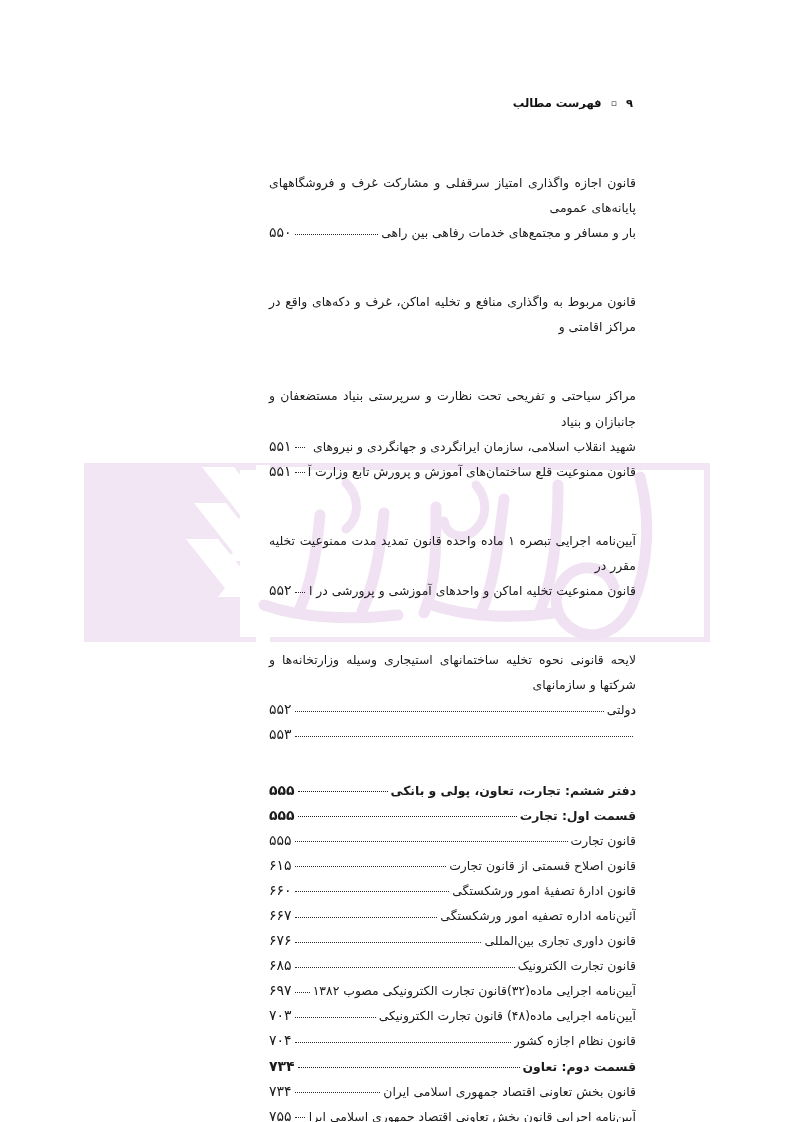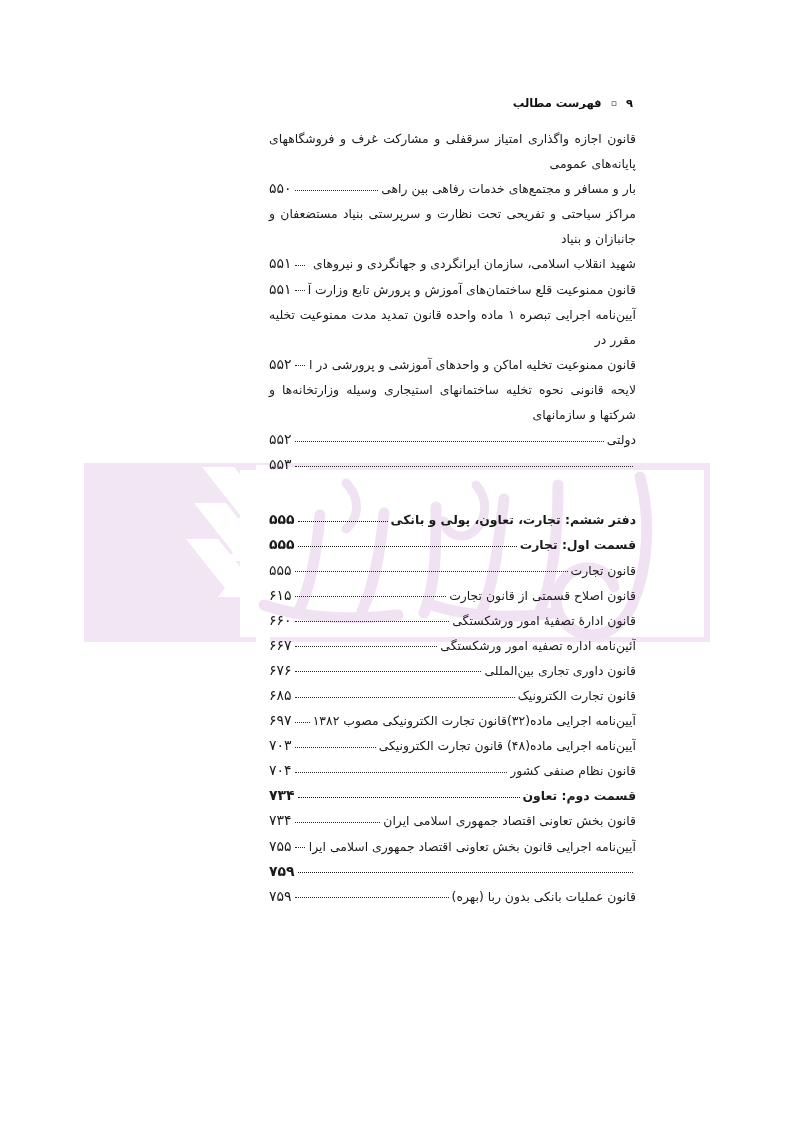--- a/index.html
+++ b/index.html
@@ -125,20 +125,21 @@
     letter-spacing: 0.1px;
     text-align: center;
   }
 
   
   .wrap-text {
     font-size: 12.4px;
     line-height: 25.1px;
     text-align: justify;
     text-align-last: right;
+    margin-top: 44px;
   }
 
   .toc-entry.bold .entry-title,
   .toc-entry.bold .entry-page,
   .toc-entry.bold .wrap-text {
     font-weight: bold;
   }
   .toc-entry.bold .entry-leader::after {
     border-bottom-color: #1a1a1a;
   }
@@ -198,20 +199,21 @@
   <div id="toc">
       <div class="toc-entry">
         <div class="wrap-text">قانون اجازه واگذاری امتیاز سرقفلی و مشارکت غرف و فروشگاههای پایانه‌های عمومی</div>
         <div class="entry-line">
           <span class="entry-title">بار و مسافر و مجتمع‌های خدمات رفاهی بین راهی</span>
           <span class="entry-leader"></span>
           <span class="entry-page">۵۵۰</span>
         </div>
       </div>
       <div class="toc-entry">
+        <div class="wrap-text">قانون مربوط به واگذاری منافع و تخلیه اماکن، غرف و دکه‌های واقع در مراکز اقامتی و</div>
         <div class="wrap-text">مراکز سیاحتی و تفریحی تحت نظارت و سرپرستی بنیاد مستضعفان و جانبازان و بنیاد</div>
         <div class="entry-line">
           <span class="entry-title">شهید انقلاب اسلامی، سازمان ایرانگردی و جهانگردی و نیروهای مسلح</span>
           <span class="entry-leader"></span>
           <span class="entry-page">۵۵۱</span>
         </div>
       </div>
       <div class="toc-entry">
         <div class="entry-line">
           <span class="entry-title">قانون ممنوعیت قلع ساختمان‌های آموزش و پرورش تابع وزارت آموزش و پرورش</span>
@@ -307,21 +309,21 @@
       </div>
       <div class="toc-entry">
         <div class="entry-line">
           <span class="entry-title">آیین‌نامه اجرایی ماده(۴۸) قانون تجارت الکترونیکی</span>
           <span class="entry-leader"></span>
           <span class="entry-page">۷۰۳</span>
         </div>
       </div>
       <div class="toc-entry">
         <div class="entry-line">
-          <span class="entry-title">قانون نظام صنفی کشور</span>
+          <span class="entry-title">قانون نظام اجازه کشور</span>
           <span class="entry-leader"></span>
           <span class="entry-page">۷۰۴</span>
         </div>
       </div>
       <div class="toc-entry bold">
         <div class="entry-line">
           <span class="entry-title">قسمت دوم: تعاون</span>
           <span class="entry-leader"></span>
           <span class="entry-page">۷۳۴</span>
         </div>

